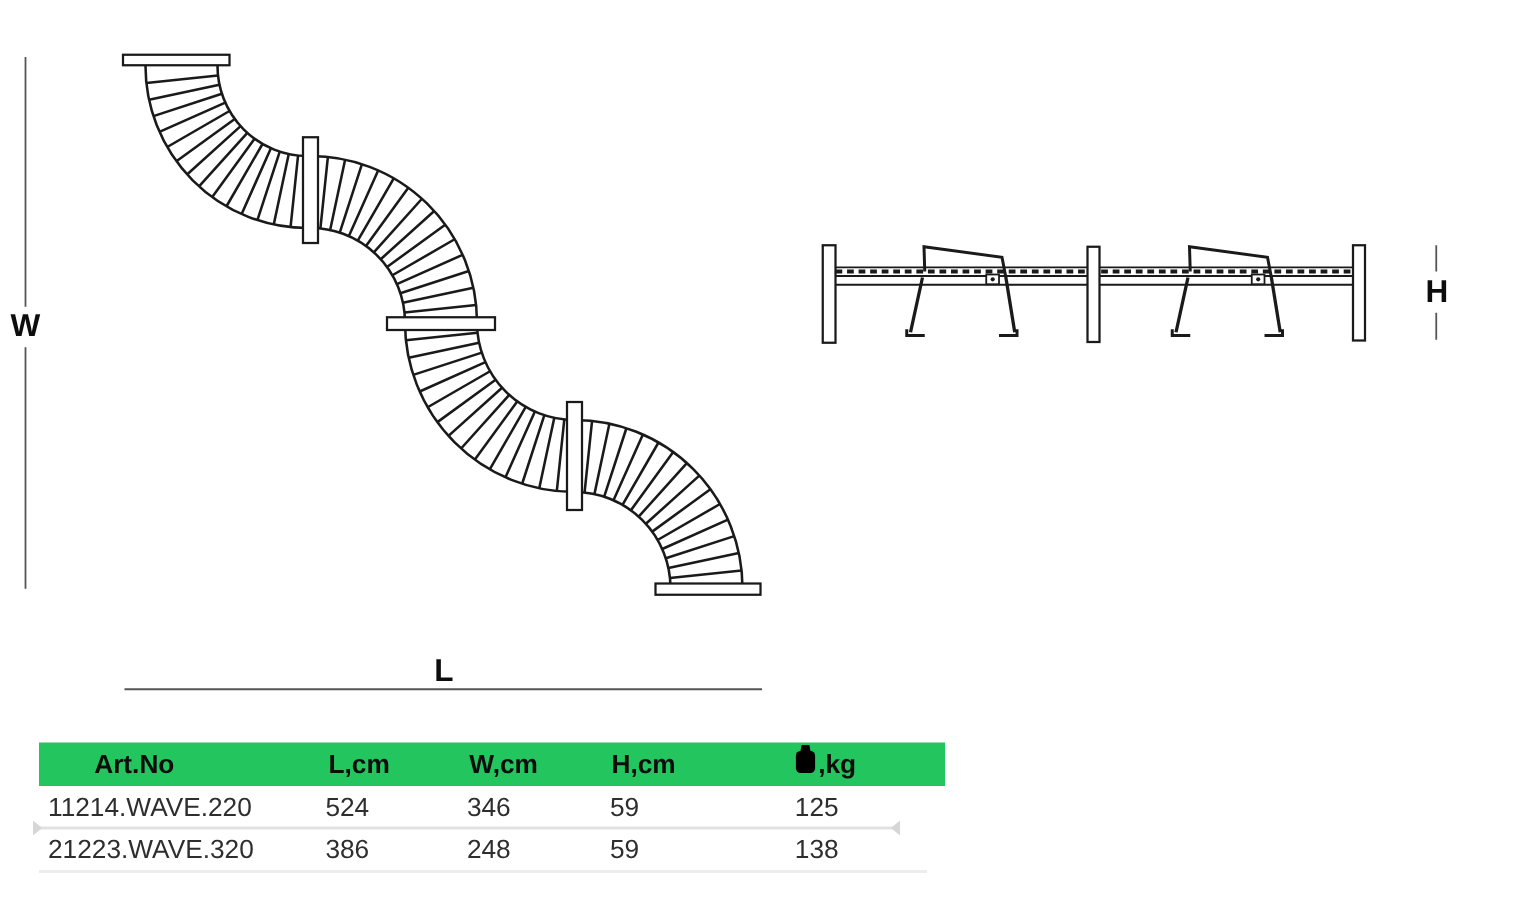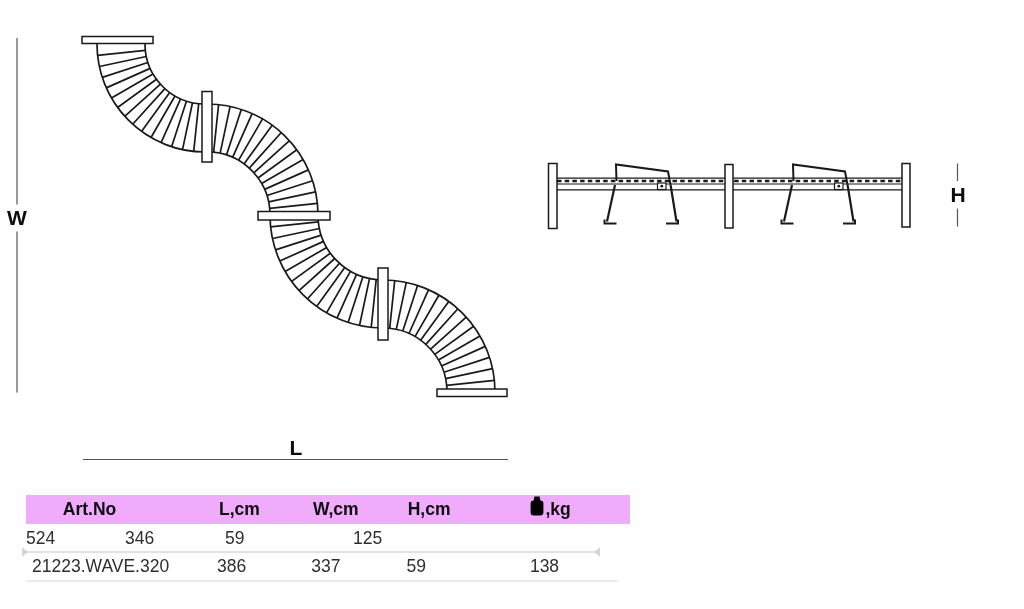--- a/index.html
+++ b/index.html
@@ -3,21 +3,21 @@
 <meta charset="utf-8">
 <style>
   html,body{margin:0;padding:0;background:#ffffff;}
   #page{position:relative;width:1024px;height:609px;background:#ffffff;overflow:hidden;
         font-family:"Liberation Sans", sans-serif;color:#1a1a1a;}
   #drawing-svg{position:absolute;left:0;top:0;}
   .dim-label{position:absolute;width:30px;text-align:center;font-weight:bold;
              font-size:21px;line-height:21px;color:#0d0d0d;letter-spacing:0px;}
   
   #spec-table{position:absolute;left:26px;top:495px;width:604px;font-size:17.5px;}
-  .thead{display:flex;height:29px;align-items:center;background:#f0abfc;font-weight:bold;color:#0d0d0d;}
+  .thead{display:flex;height:29px;align-items:center;background:#22c55e;font-weight:bold;color:#0d0d0d;}
   .trow{display:flex;height:28px;align-items:center;color:#2e2e2e;}
   .c1{width:200px;}
   .c2{width:99px;}
   .c3{width:100px;}
   .c4{width:100px;}
   .c5{width:105px;}
   .thead .c1{text-align:center;padding-right:66px;box-sizing:border-box;}
   .trow  .c1{padding-left:6px;box-sizing:border-box;}
   .c5{display:flex;align-items:center;padding-left:28px;}
   .weight-glyph{display:inline-block;margin-right:1px;margin-top:-2px;}
@@ -101,34 +101,35 @@
           <svg width="14" height="20" viewBox="0 0 14 20" fill="#000000">
             <path d="M4.4,0.6 h5.2 l0.8,4.4 h-6.8 z"></path>
             <rect x="0.6" y="4.6" width="12.8" height="14.8" rx="3.2" ry="3.2"></rect>
           </svg>
         </span>
         <span>,kg</span>
       </div>
     </div>
 
     <div class="trow">
+      <div class="c1">11214.WAVE.220</div>
       <div class="c2">524</div>
       <div class="c3">346</div>
       <div class="c4">59</div>
       <div class="c5">125</div>
     </div>
 
     <div class="sep">
       <span class="arrow-l"></span>
       <span class="arrow-r"></span>
     </div>
 
     <div class="trow">
       <div class="c1">21223.WAVE.320</div>
       <div class="c2">386</div>
-      <div class="c3">337</div>
+      <div class="c3">248</div>
       <div class="c4">59</div>
       <div class="c5">138</div>
     </div>
 
     <div class="bsep"></div>
   </div>
 </div>
 
 </body></html>

